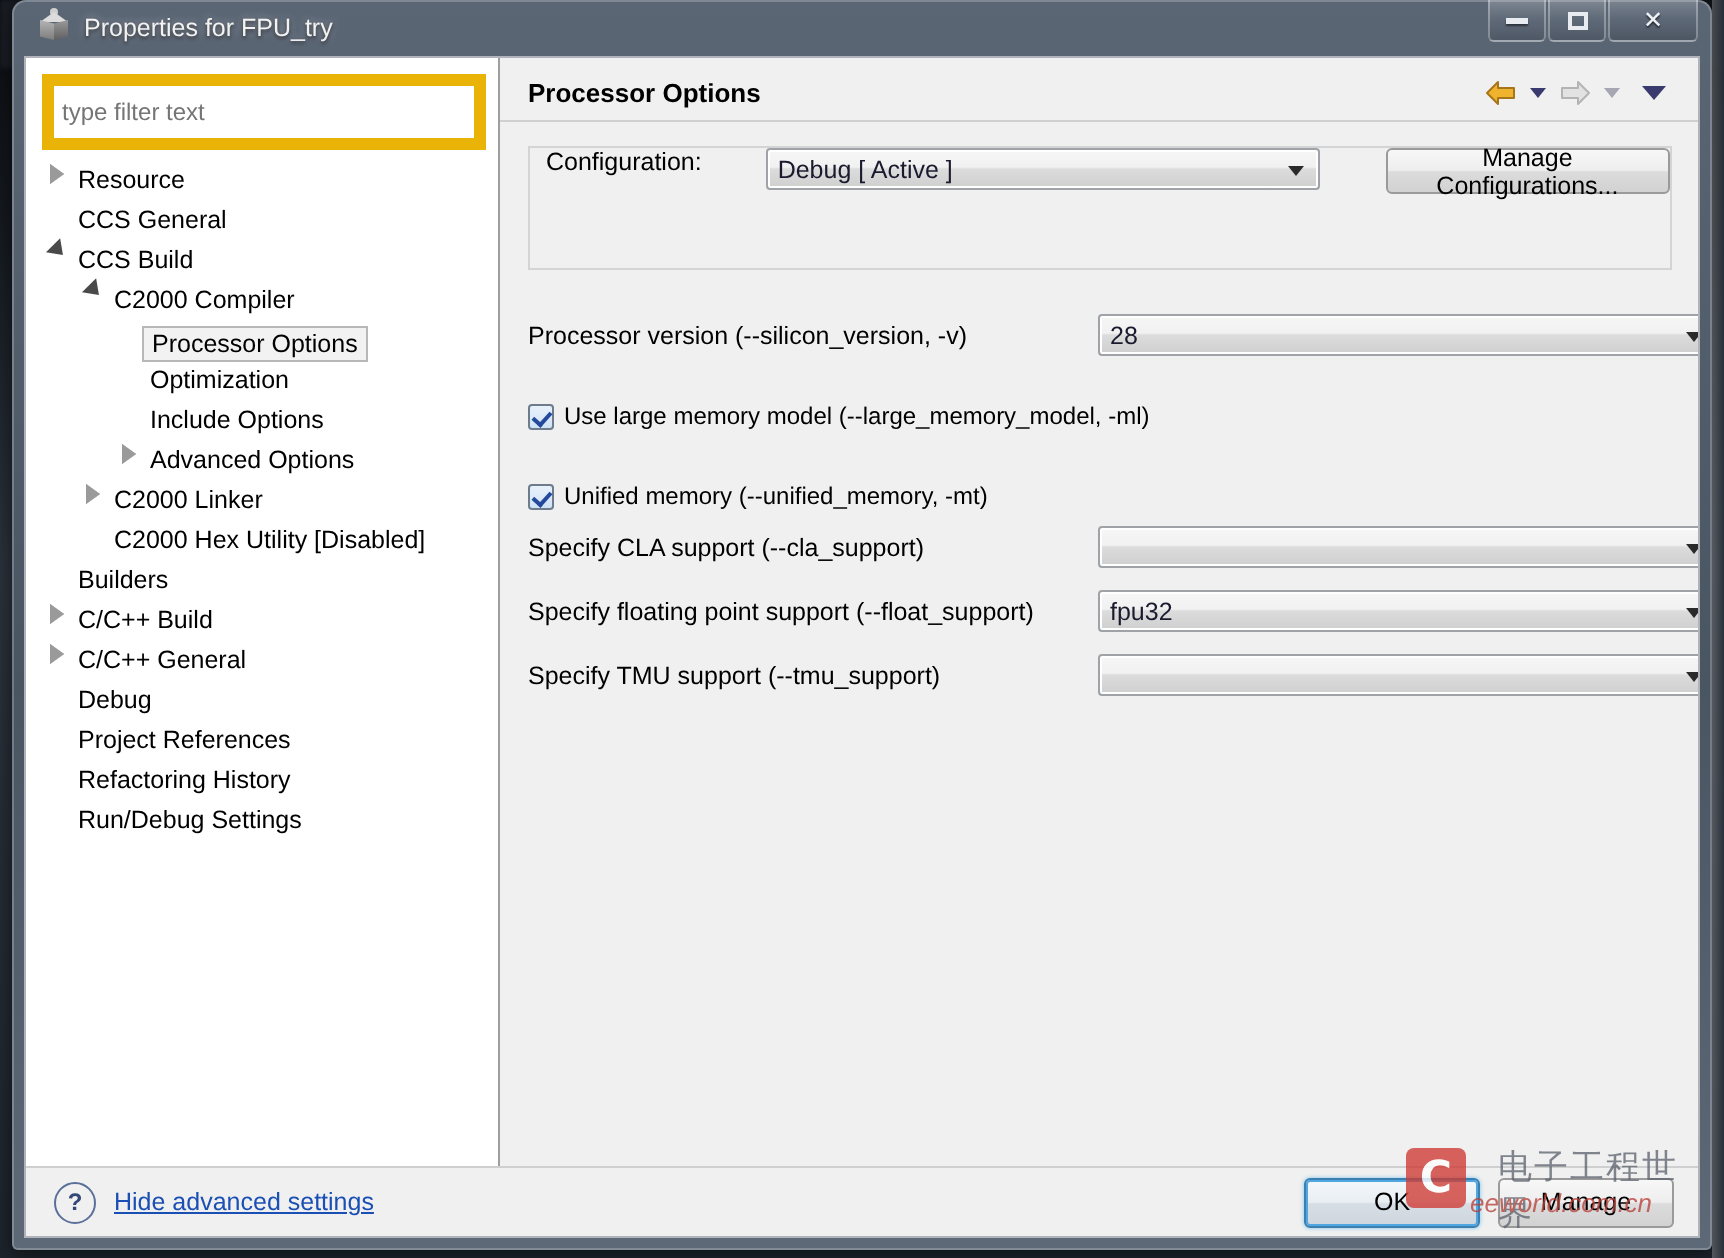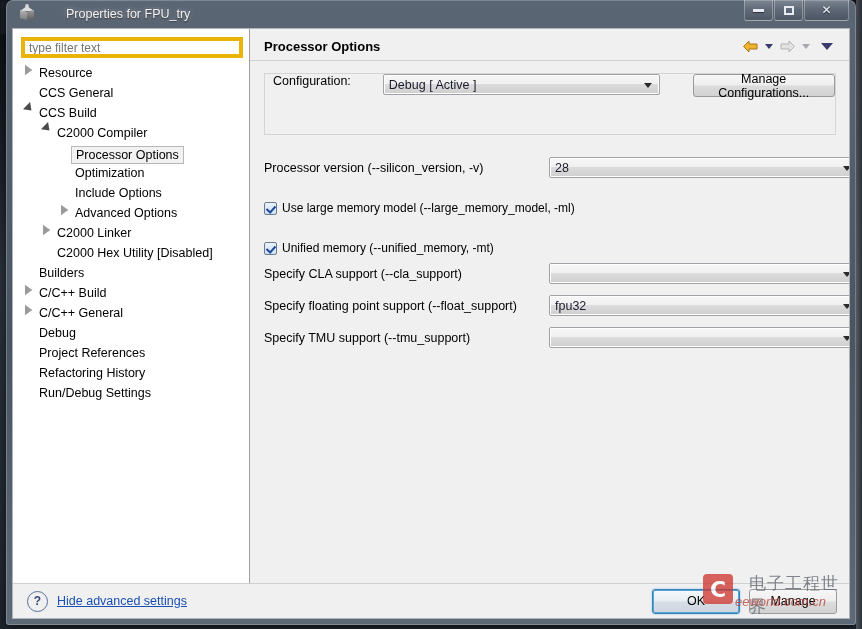--- a/index.html
+++ b/index.html
@@ -49,21 +49,20 @@
     padding: 0 6px 6px 6px;
   }
 
   
   #titlebar {
     height: 28px;
     position: relative;
     display: flex;
     align-items: center;
     padding-left: 4px;
-    gap: 24px;
   }
   #win-icon {
     width: 18px; height: 18px;
     margin: 0 6px 0 2px;
     position: relative;
     flex: 0 0 auto;
   }
   #win-icon .cube-top {
     position: absolute; left: 2px; top: 1px;
     width: 0; height: 0;
@@ -152,23 +151,23 @@
   #left-pane {
     width: 238px;
     background: #ffffff;
     box-sizing: border-box;
     padding: 8px 6px 0 8px;
     position: relative;
     border-right: 1px solid #9e9e9e;
   }
   #filter-input {
     width: 222px;
-    height: 21px;
-    box-sizing: border-box;
-    border: 4px solid #eab308;
+    height: 38px;
+    box-sizing: border-box;
+    border: 6px solid #eab308;
     background: #ffffff;
     font-family: "Liberation Sans", sans-serif;
     font-size: 12px;
     color: #808080;
     padding: 0 4px;
     outline: none;
   }
   #tree {
     margin-top: 8px;
     user-select: none;

